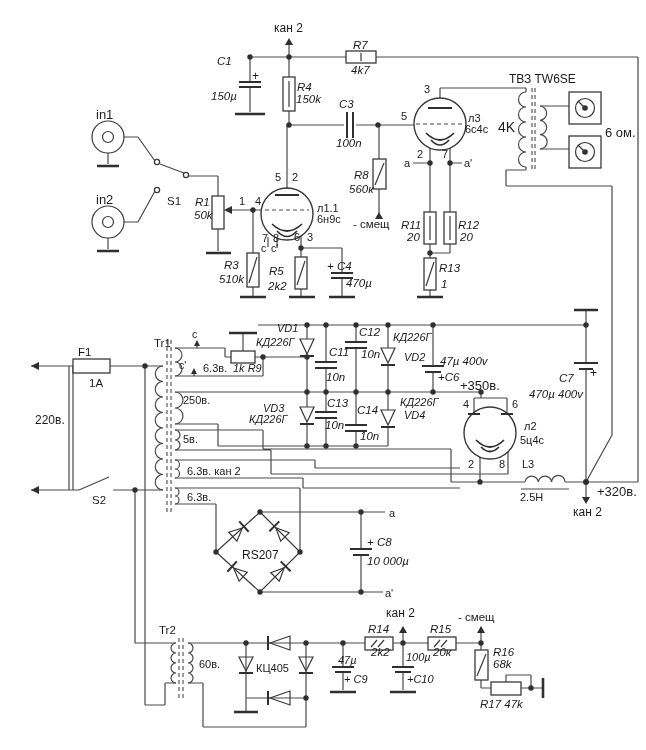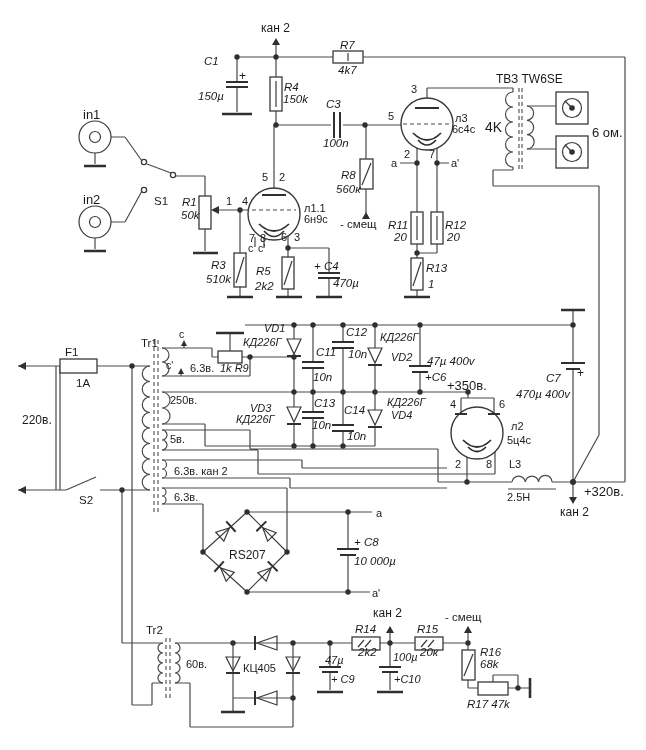--- a/index.html
+++ b/index.html
@@ -1,16 +1,16 @@
 <!DOCTYPE html>
 <html><head>
 <meta charset="utf-8">
 <style>
   html,body{margin:0;padding:0;background:#fff;}
-  .page{width:592px;height:750px;background:#1d4ed8;position:relative;font-family:"Liberation Sans",sans-serif;}
+  .page{width:592px;height:750px;background:#1d4ed8;position:relative;font-family:"Liberation Sans",sans-serif;margin-left:13px;}
   svg{display:block}
   svg text{font-family:"Liberation Sans","DejaVu Sans",sans-serif;fill:#1b1b1b;}
   svg text.it{font-style:italic;}
   .wire{stroke:#4a4a4a;stroke-width:1.2;fill:none;}
   .thick{stroke:#2f2f2f;stroke-width:2.6;fill:none;}
   .plate{stroke:#2f2f2f;stroke-width:2;fill:none;}
   .dash{stroke:#4a4a4a;stroke-width:1.1;fill:none;stroke-dasharray:4 3;}
   .coil{stroke:#4a4a4a;stroke-width:1.2;fill:none;}
   .sym{stroke:#3a3a3a;stroke-width:1.2;fill:none;}
   .box{stroke:#3a3a3a;stroke-width:1.3;fill:#ffffff;}

